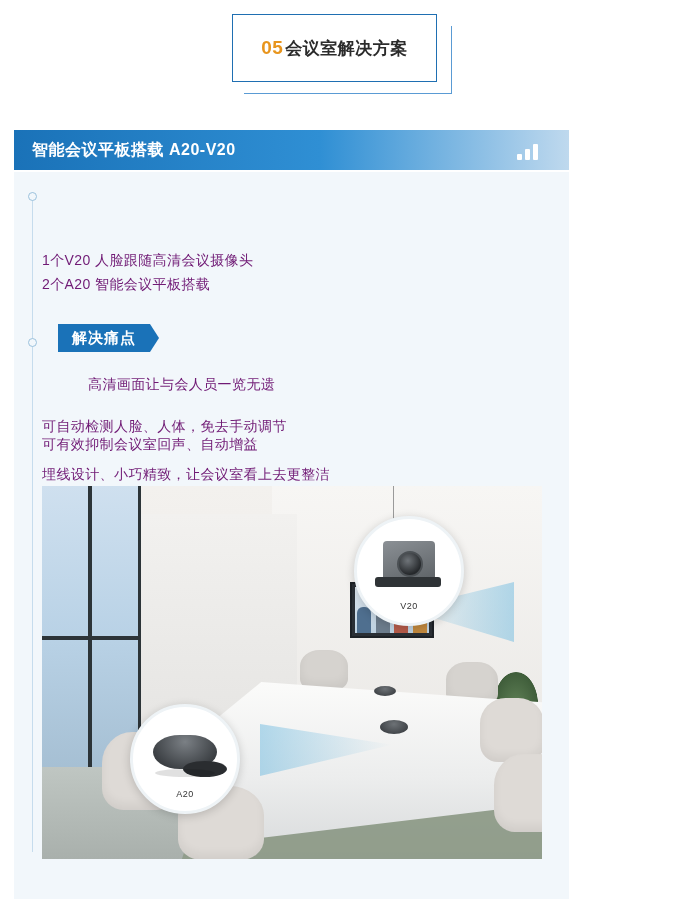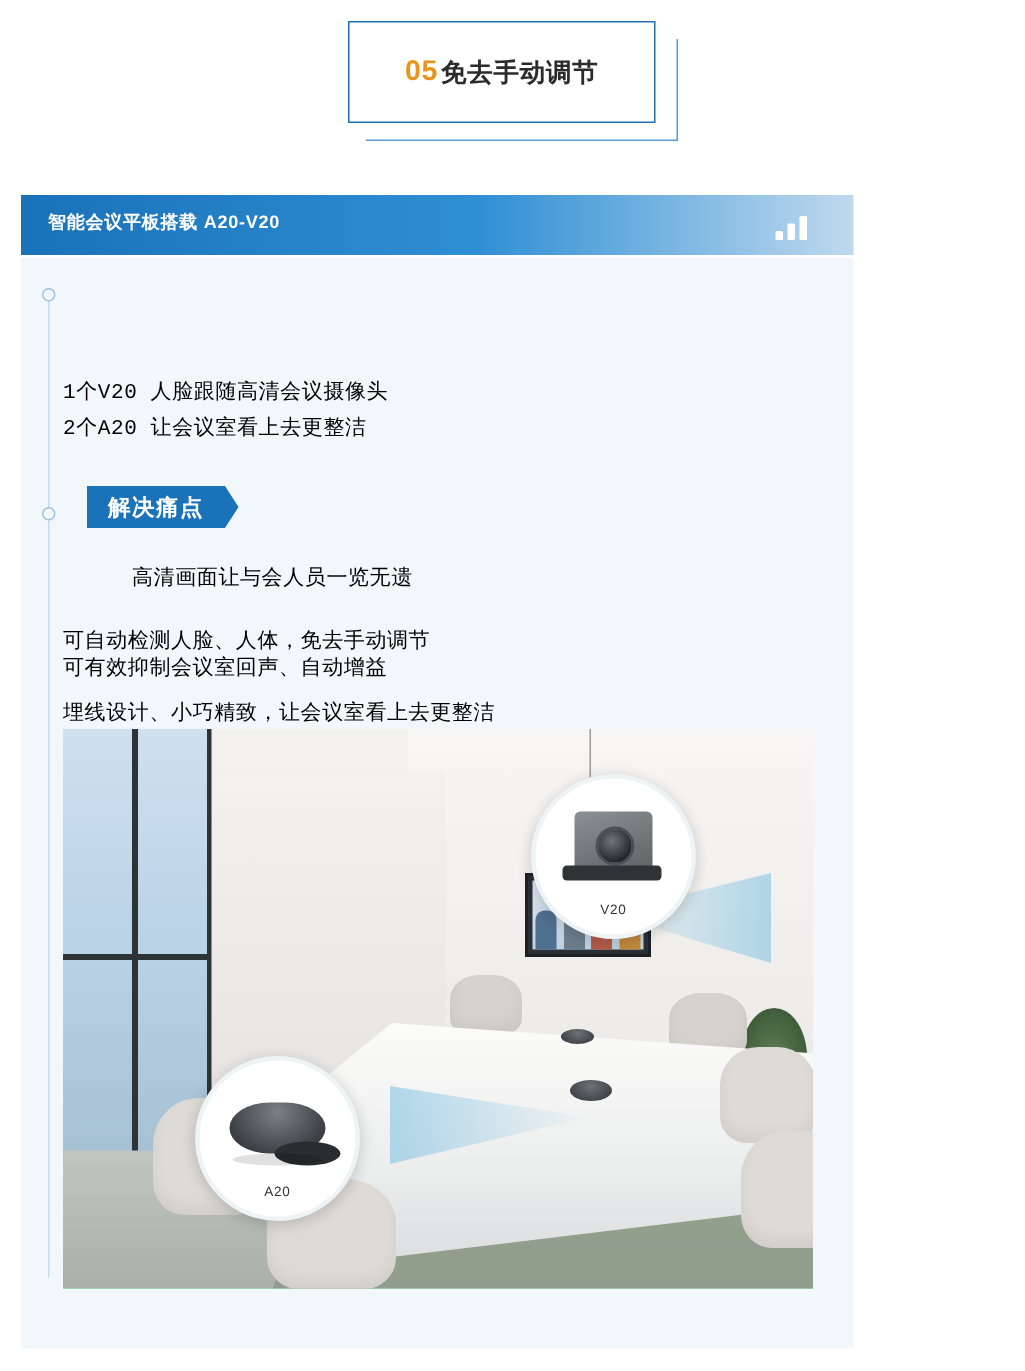--- a/index.html
+++ b/index.html
@@ -76,21 +76,21 @@
     top: 130px;
     width: 555px;
     height: 40px;
     background: linear-gradient(90deg, #1a72b8 0%, #2f8fd4 55%, #bfd9ee 100%);
   }
   .title-bar-text {
     position: absolute;
     left: 18px;
     top: 10px;
     color: #ffffff;
-    font-size: 12px;
+    font-size: 16px;
     font-weight: bold;
     letter-spacing: 0.5px;
     font-family: "Liberation Sans", sans-serif;
   }
   .title-bar-icon {
     position: absolute;
     right: 26px;
     top: 12px;
     width: 26px;
     height: 18px;
@@ -162,25 +162,25 @@
     border-top: 14px solid transparent;
     border-bottom: 14px solid transparent;
     border-left: 9px solid #1a72b8;
   }
   .sec-tag.a { left: 28px; top: 34px; }
   .sec-tag.b { left: 44px; top: 152px; }
 
   .text-line {
     position: absolute;
     left: 28px;
-    color: #000000;
+    color: #701a75;
     font-size: 14px;
     letter-spacing: 0.4px;
     white-space: nowrap;
-    font-family: Liberation Mono, monospace;
+    font-family: Liberation Sans, sans-serif;
   }
   .combo-0 { top: 80px; }
   .combo-1 { top: 104px; }
 
   .pain-0 { top: 204px; margin-left: 46px; }
   .pain-1 { top: 246px; }
   .pain-2 { top: 264px; }
   .pain-3 { top: 294px; }
 
   
@@ -382,40 +382,40 @@
   }
 </style>
 </head>
 <body>
 
 <div class="header-wrap">
   <div class="header-box-shadow"></div>
   <div class="header-box"></div>
   <div class="header-text">
     <span class="header-num">05</span>
-    <span class="header-label">免去手动调节</span>
+    <span class="header-label">会议室解决方案</span>
   </div>
 </div>
 
 <div class="title-bar">
   <div class="title-bar-text">智能会议平板搭载 A20-V20</div>
   <div class="title-bar-icon">
     <i class="bar1"></i>
       <i class="bar2"></i>
       <i class="bar3"></i>
   </div>
 </div>
 
 <div class="panel">
   <div class="panel-left-line"></div>
   <div class="dot dot-1"></div>
   <div class="dot dot-2"></div>
 
   <div class="text-line combo-0">1个V20  人脸跟随高清会议摄像头</div>
-  <div class="text-line combo-1">2个A20  让会议室看上去更整洁</div>
+  <div class="text-line combo-1">2个A20  智能会议平板搭载</div>
 
   <div class="sec-tag b">解决痛点</div>
   <div class="text-line pain-0">高清画面让与会人员一览无遗</div>
   <div class="text-line pain-1">可自动检测人脸、人体，免去手动调节</div>
   <div class="text-line pain-3">埋线设计、小巧精致，让会议室看上去更整洁</div>
   <div class="text-line pain-2">可有效抑制会议室回声、自动增益</div>
 
   <div class="photo">
     <div class="room-bg"></div>
     <div class="wall-right"></div>

